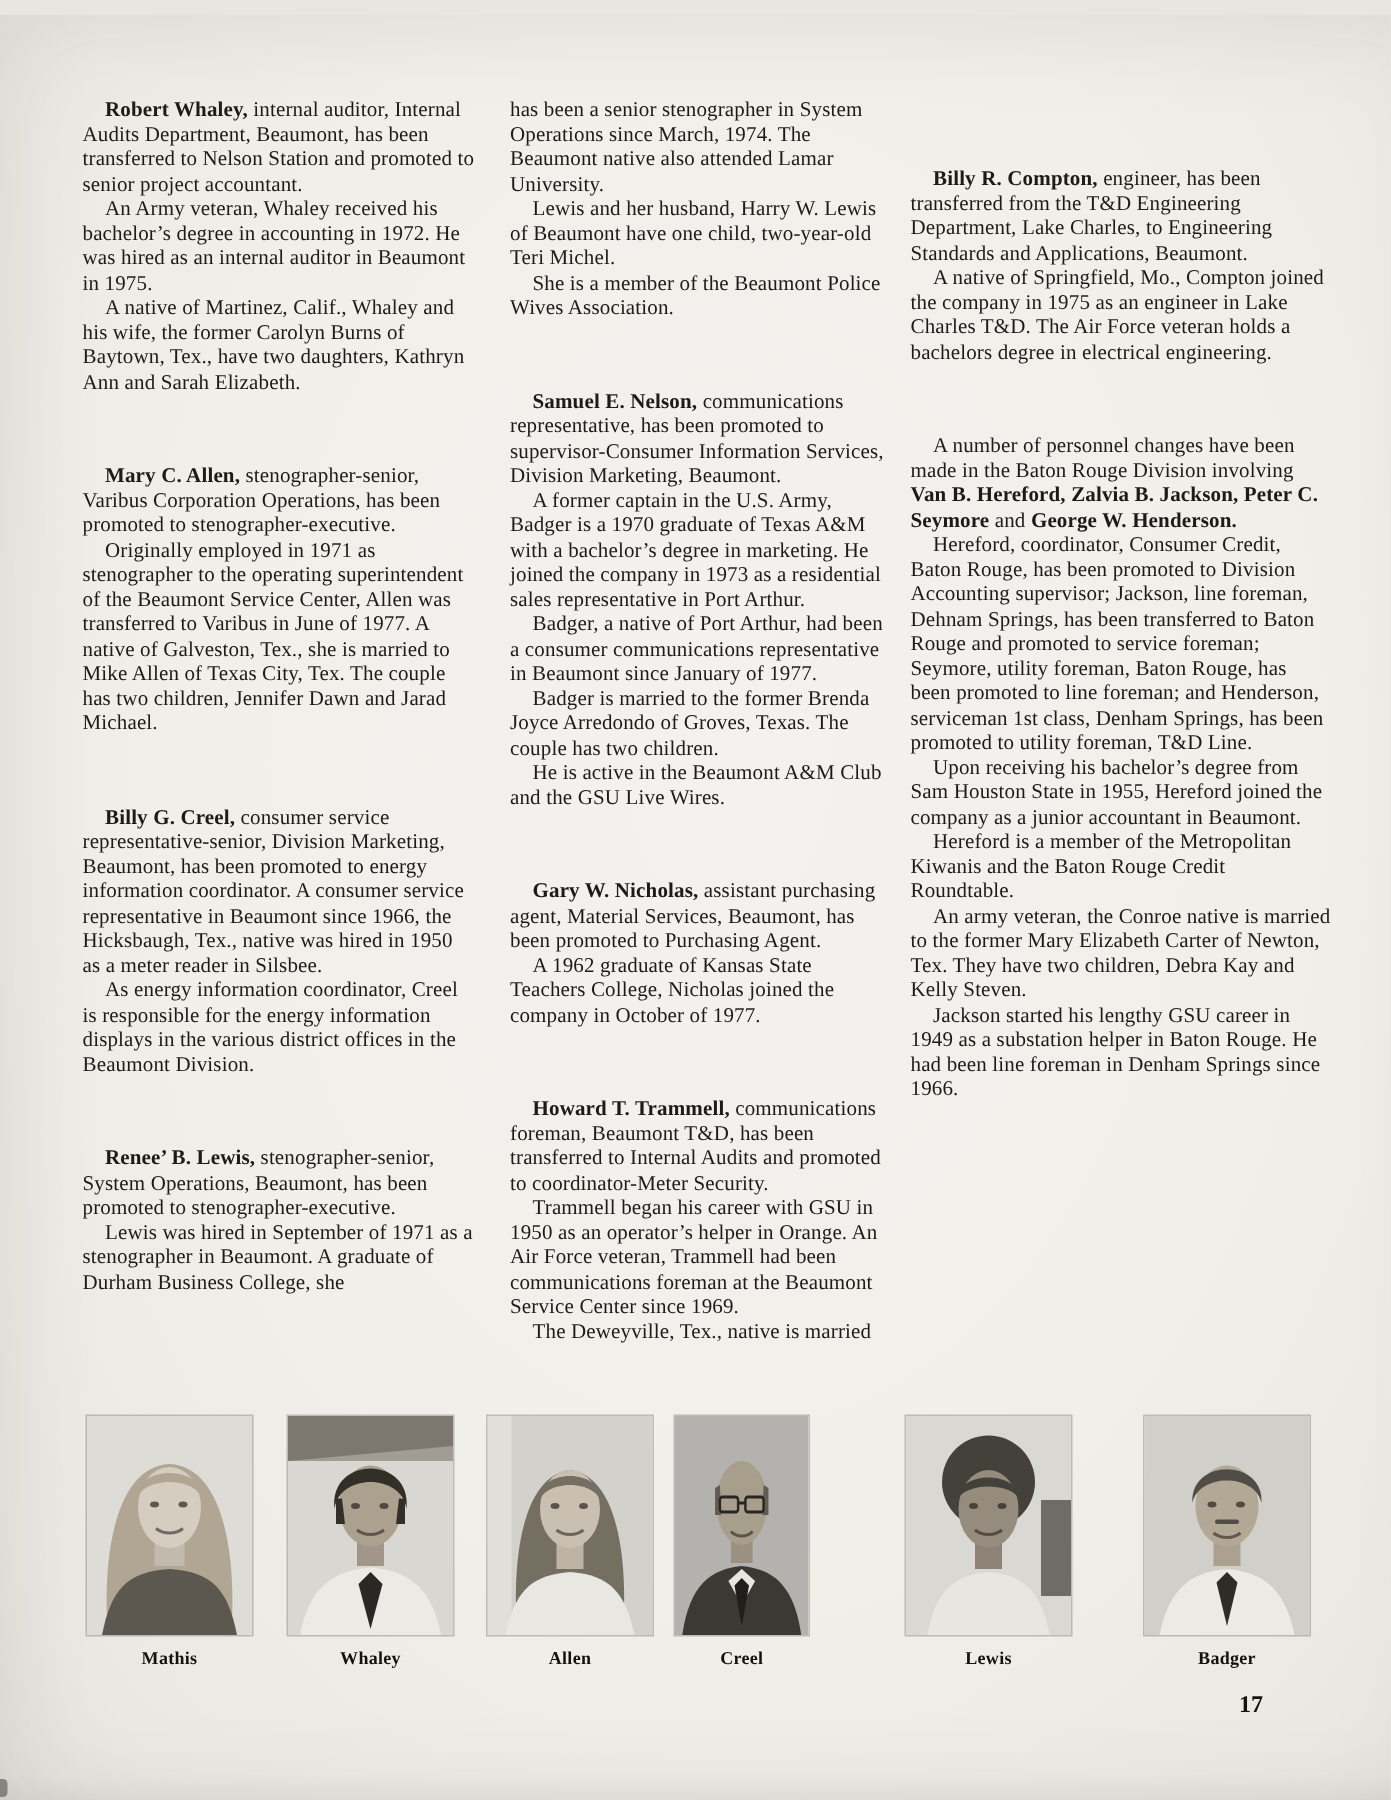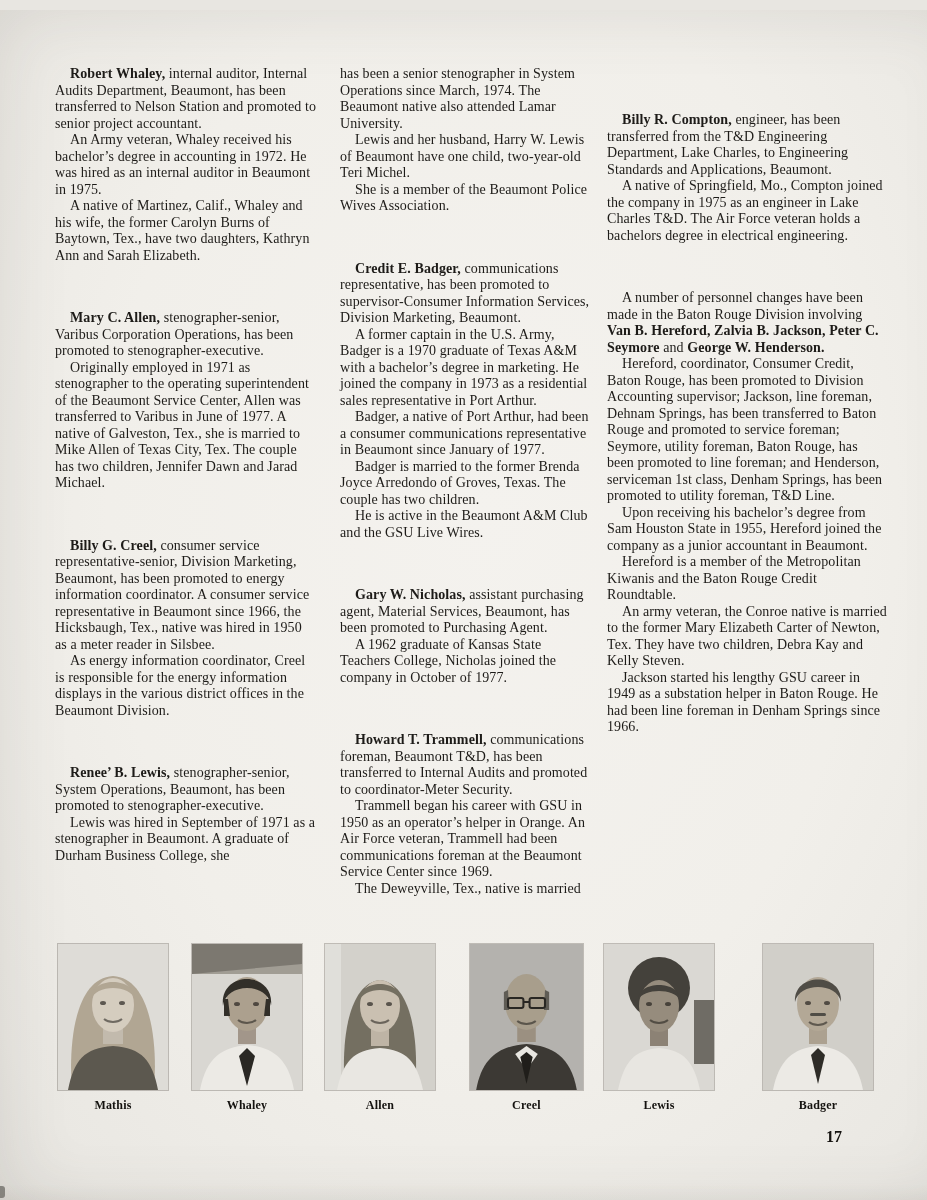--- a/index.html
+++ b/index.html
@@ -28,21 +28,21 @@
     letter-spacing:.1px;
   }
   .para strong{font-weight:bold;}
   .noindent{text-indent:0;}
   .article.gap{margin-top:46px;}
   
   .photo-slot{position:absolute;top:934px;width:110px;margin:0;padding:0;}
   .slot-0{left:58px;}
   .slot-1{left:192px;}
   .slot-2{left:325px;}
-  .slot-3{left:470px;width:113px;}
+  .slot-3{left:450px;width:89px;}
   .slot-4{left:604px;}
   .slot-5{left:763px;}
   .photo-img{
     width:100%;height:146px;overflow:hidden;
     outline:1px solid rgba(60,55,48,.28);
     filter:contrast(1.02);
   }
   .photo-img svg{display:block;width:100%;height:100%;}
   .photo-caption{
     margin-top:8px;text-align:center;
@@ -85,21 +85,21 @@
         <p class="para"><span>Lewis was hired in September of 1971 as a stenographer in Beaumont. A graduate of Durham Business College, she</span></p>
       </div>
     </div>
   <div id="col-1" class="col">
       <div class="article">
         <p class="para noindent"><span>has been a senior stenographer in System Operations since March, 1974. The Beaumont native also attended Lamar University.</span></p>
         <p class="para"><span>Lewis and her husband, Harry W. Lewis of Beaumont have one child, two-year-old Teri Michel.</span></p>
         <p class="para"><span>She is a member of the Beaumont Police Wives Association.</span></p>
       </div>
       <div class="article gap">
-        <p class="para"><strong>Credit E. Badger,</strong><span> communications representative, has been promoted to supervisor-Consumer Information Services, Division Marketing, Beaumont.</span></p>
+        <p class="para"><strong>Samuel E. Nelson,</strong><span> communications representative, has been promoted to supervisor-Consumer Information Services, Division Marketing, Beaumont.</span></p>
         <p class="para"><span>A former captain in the U.S. Army, Badger is a 1970 graduate of Texas A&amp;M with a bachelor’s degree in marketing. He joined the company in 1973 as a residential sales representative in Port Arthur.</span></p>
         <p class="para"><span>Badger, a native of Port Arthur, had been a consumer communications representative in Beaumont since January of 1977.</span></p>
         <p class="para"><span>Badger is married to the former Brenda Joyce Arredondo of Groves, Texas. The couple has two children.</span></p>
         <p class="para"><span>He is active in the Beaumont A&amp;M Club and the GSU Live Wires.</span></p>
       </div>
       <div class="article gap">
         <p class="para"><strong>Gary W. Nicholas,</strong><span> assistant purchasing agent, Material Services, Beaumont, has been promoted to Purchasing Agent.</span></p>
         <p class="para"><span>A 1962 graduate of Kansas State Teachers College, Nicholas joined the company in October of 1977.</span></p>
       </div>
       <div class="article gap">

